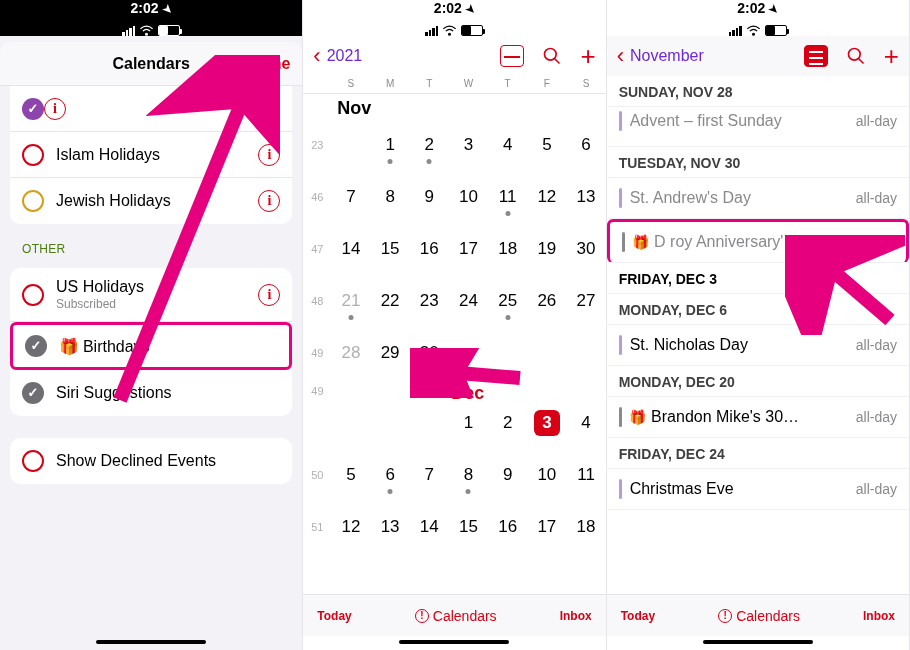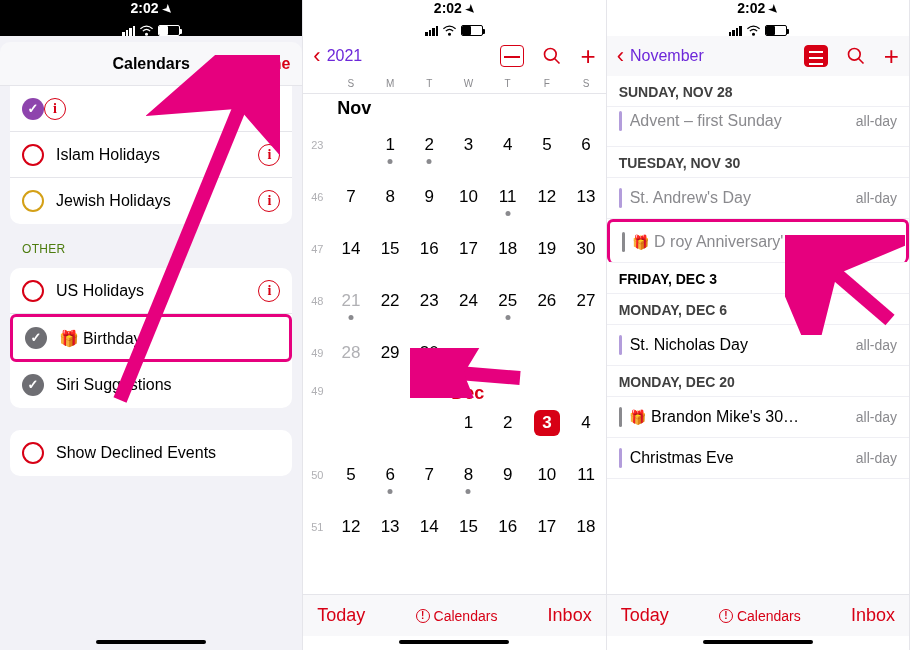--- a/index.html
+++ b/index.html
@@ -58,21 +58,21 @@
   .cal-body { flex: 1; overflow: hidden; background:#fff; position:relative;}
   .month-label { font-size: 18px; font-weight: 700; padding: 4px 0 0 34px; color:#000;}
   .month-label.red { color: #d70015; }
   .week-row { display: flex; align-items: center; height: 52px; }
   .wk-num { width: 28px; text-align: center; font-size: 11px; color: #b0b0b4; }
   .day-cell { flex: 1; text-align: center; font-size: 17px; color: #000; position: relative; }
   .day-cell.gray { color: #b0b0b4; }
   .day-cell .dot { width: 5px; height: 5px; background: #8a8a8e; border-radius: 50%; position: absolute; bottom: -9px; left: 50%; transform: translateX(-50%); }
   .day-cell.today span { display: inline-flex; width: 26px; height: 26px; background: #d70015; color: #fff; border-radius: 6px; align-items: center; justify-content: center; font-weight:600;}
   .bottom-bar { height: 42px; display: flex; align-items: center; justify-content: space-between; padding: 0 14px; background: #f8f8fa; border-top: 0.5px solid #e5e5ea; font-size: 14px; }
-  .bottom-bar .footer-link{font-size:18px;}
+  .bottom-bar .footer-link{font-size:12px;font-weight:bold;}
   .calendars-btn{display:flex;align-items:center;gap:4px;color:#d70015;}
   .alert-icon{width:14px;height:14px;border:1.5px solid #d70015;border-radius:50%;display:inline-flex;align-items:center;justify-content:center;font-size:10px;font-weight:700;}
 
   
   .s3 .nav-bar{background:#f8f8fa;}
   .day-header { font-size: 14px; font-weight: 700; padding: 8px 12px 6px 12px; color: #404040; border-bottom:0.5px solid #efeff4; background:#fff;}
   .day-header.red { color: #000000; }
   .event-row { display: flex; align-items: center; padding: 10px 12px; border-bottom: 0.5px solid #efeff4; background:#fff;}
   .event-bar { width: 3px; height: 20px; border-radius: 2px; margin-right: 8px; flex-shrink:0;}
   .event-gift { color: #d70015; font-size: 14px; margin-right: 4px; }
@@ -131,21 +131,21 @@
         <div class="list-row">
           <div class="check-circle" style="border-color: rgb(212, 160, 23);"></div>
           <div class="row-text"><span>Jewish Holidays</span></div>
           <div class="info-circle">i</div>
         </div>
       </div>
     <div class="section-label">OTHER</div>
     <div class="list-block" id="other-group">
         <div class="list-row">
           <div class="check-circle" style="border-color: rgb(215, 0, 21);"></div>
-          <div class="row-text"><span>US Holidays</span></div>
+          <div class="row-text"><span>US Holidays</span><div class="row-sub">Subscribed</div></div>
           <div class="info-circle">i</div>
         </div>
         <div class="list-row highlight-box">
           <div class="check-circle filled" style="border-color: rgb(110, 110, 115); background: rgb(110, 110, 115);"></div>
           <div class="row-text"><span style="color:#d70015;margin-right:4px;">🎁</span><span>Birthdays</span></div>
         </div>
         <div class="list-row">
           <div class="check-circle filled" style="border-color: rgb(110, 110, 115); background: rgb(110, 110, 115);"></div>
           <div class="row-text"><span>Siri Suggestions</span></div>
         </div>
@@ -376,20 +376,21 @@
         <div class="event-title">St. Nicholas Day</div>
         <div class="event-time">all-day</div>
       </div>
       <div class="day-header">MONDAY, DEC 20</div>
       <div class="event-row">
         <div class="event-bar" style="background: rgb(138, 138, 142);"></div>
         <span class="event-gift">🎁</span>
         <div class="event-title">Brandon Mike's 30…</div>
         <div class="event-time">all-day</div>
       </div>
+      <div class="day-header">FRIDAY, DEC 24</div>
       <div class="event-row">
         <div class="event-bar" style="background: rgb(179, 157, 219);"></div>
         <div class="event-title">Christmas Eve</div>
         <div class="event-time">all-day</div>
       </div>
     </div>
 
   <div class="bottom-bar">
     <span class="footer-link">Today</span>
     <span class="calendars-btn">

